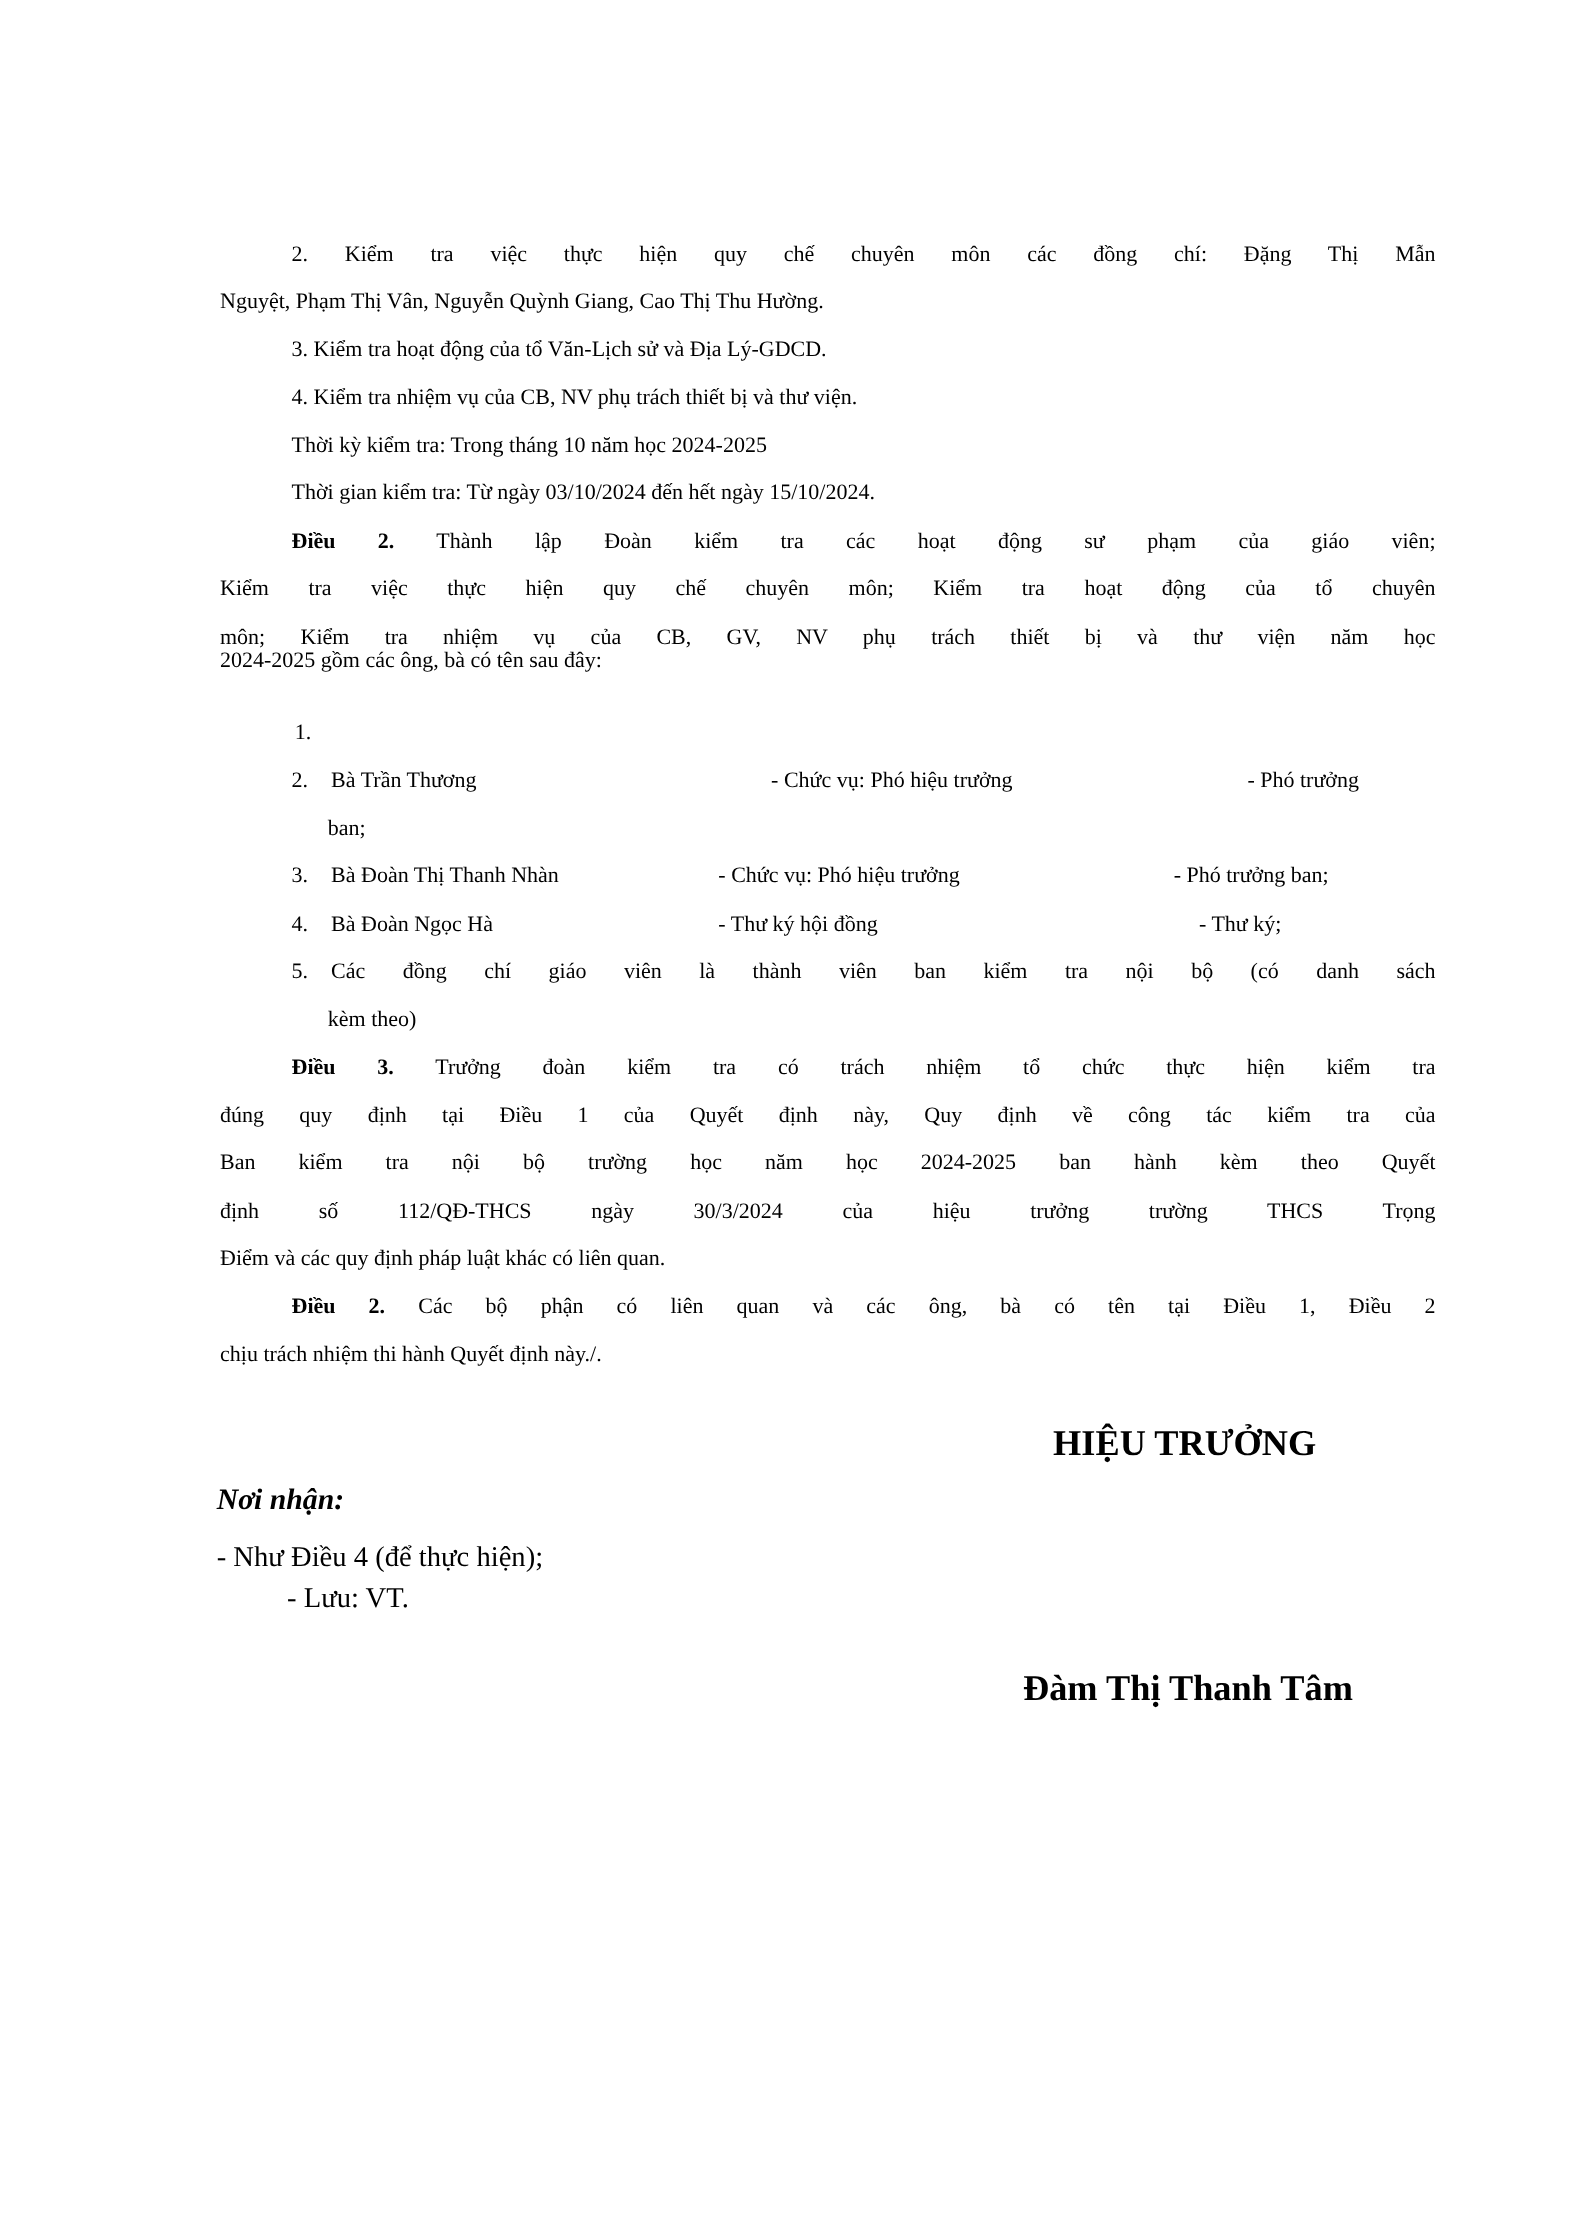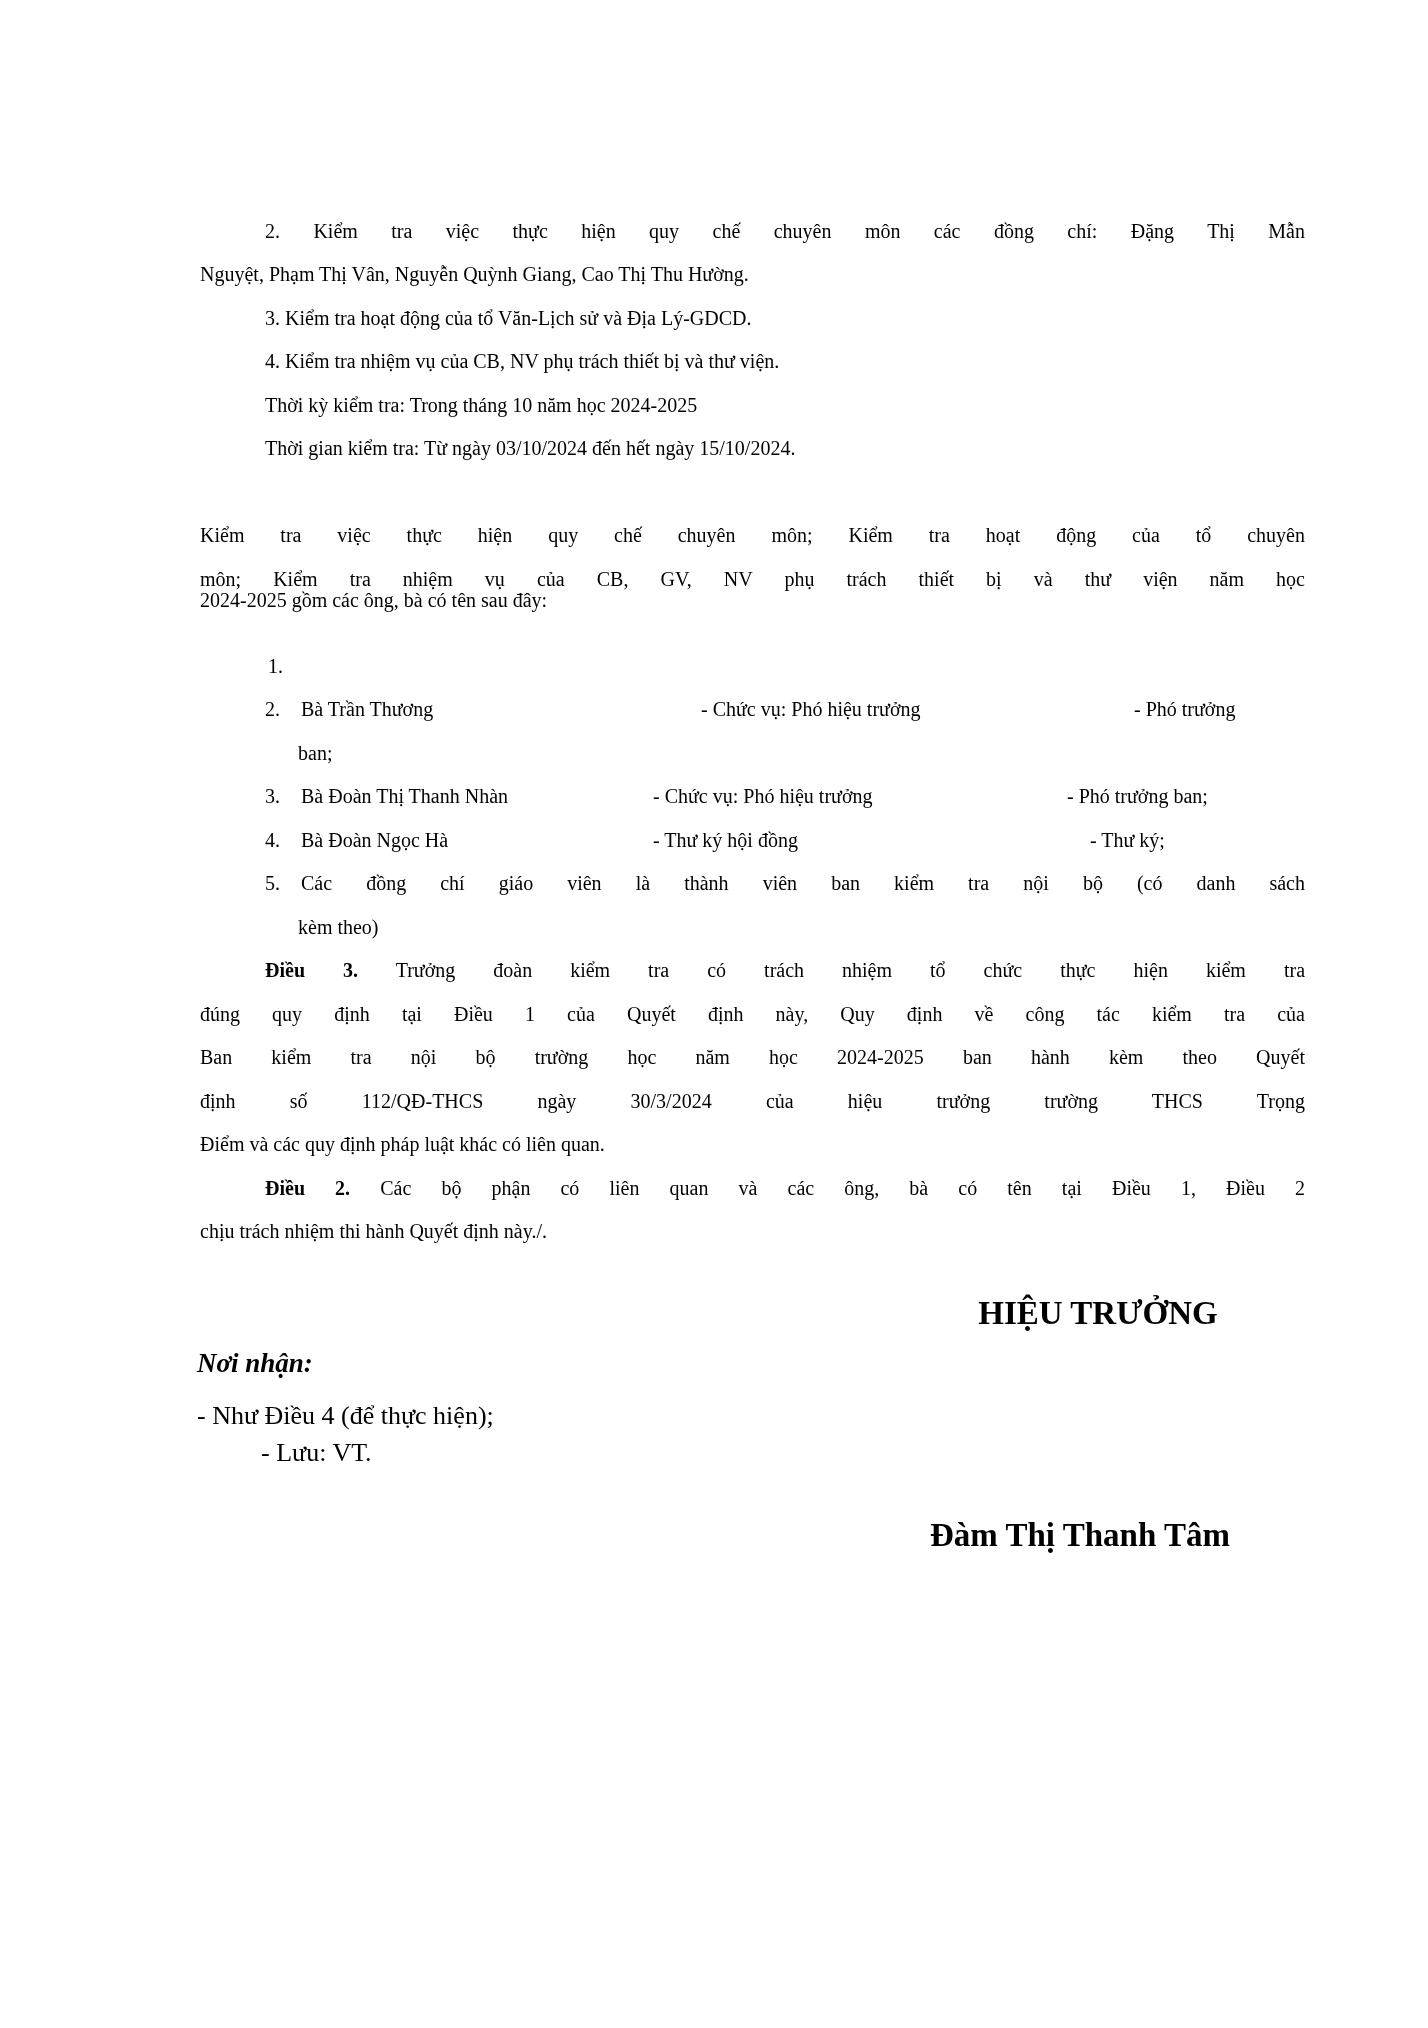--- a/index.html
+++ b/index.html
@@ -23,21 +23,20 @@
     text-align-last:justify;
     overflow:hidden;
     max-height:44px;
   }
   .b { font-weight:bold; }
   .sig-title {
     position:absolute;
     font-size:33px; font-weight:bold;
     white-space:nowrap;
     text-align:center;
-    margin-left:21px;
   }
   .sig-name {
     position:absolute;
     font-size:33px; font-weight:bold;
     white-space:nowrap;
   }
   .recip-label {
     position:absolute;
     font-size:27px; font-weight:bold; font-style:italic;
     white-space:nowrap;
@@ -54,20 +53,21 @@
 
 <div class="page">
 
   <div class="ln just" style="top:211px;left:265px;width:1040px">2. Kiểm tra việc thực hiện quy chế chuyên môn các đồng chí: Đặng Thị Mẫn</div>
   <div class="ln" style="top:254px;left:200px">Nguyệt, Phạm Thị Vân, Nguyễn Quỳnh Giang, Cao Thị Thu Hường.</div>
   <div class="ln" style="top:298px;left:265px">3. Kiểm tra hoạt động của tổ Văn-Lịch sử và Địa Lý-GDCD.</div>
   <div class="ln" style="top:341px;left:265px">4. Kiểm tra nhiệm vụ của CB, NV phụ trách thiết bị và thư viện.</div>
   <div class="ln" style="top:385px;left:265px">Thời kỳ kiểm tra: Trong tháng 10 năm học 2024-2025</div>
   <div class="ln" style="top:428px;left:265px">Thời gian kiểm tra: Từ ngày 03/10/2024 đến hết ngày 15/10/2024.</div>
 
+  <div class="ln just" style="top:472px;left:265px;width:1040px"><span class="b">Điều 2.</span><span> Thành lập Đoàn kiểm tra các hoạt động sư phạm của giáo viên;</span></div>
   <div class="ln just" style="top:515px;left:200px;width:1105px">Kiểm tra việc thực hiện quy chế chuyên môn; Kiểm tra hoạt động của tổ chuyên</div>
   <div class="ln just" style="top:559px;left:200px;width:1105px">môn; Kiểm tra nhiệm vụ của CB, GV, NV phụ trách thiết bị và thư viện năm học</div>
   <div class="ln" style="top:580px;left:200px">2024-2025 gồm các ông, bà có tên sau đây:</div>
 
   <div class="ln" style="top:646px;left:268px">1.</div>
 
   <div class="ln" style="top:689px;left:265px">2.</div>
   <div class="ln" style="top:689px;left:301px">Bà Trần Thương</div>
   <div class="ln" style="top:689px;left:701px">- Chức vụ: Phó hiệu trưởng</div>
   <div class="ln" style="top:689px;left:1134px">- Phó trưởng</div>

